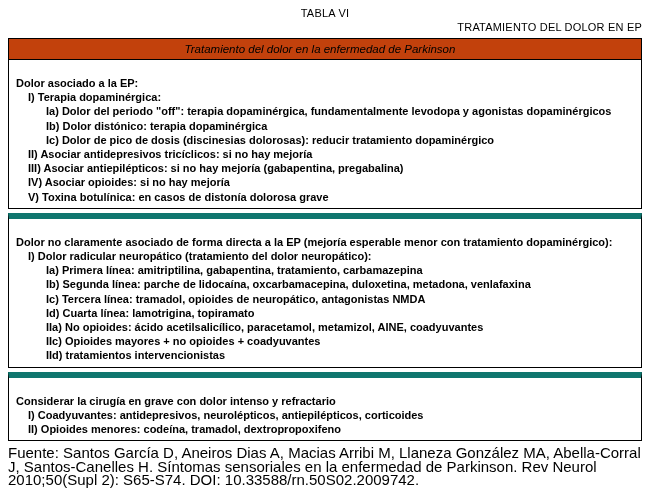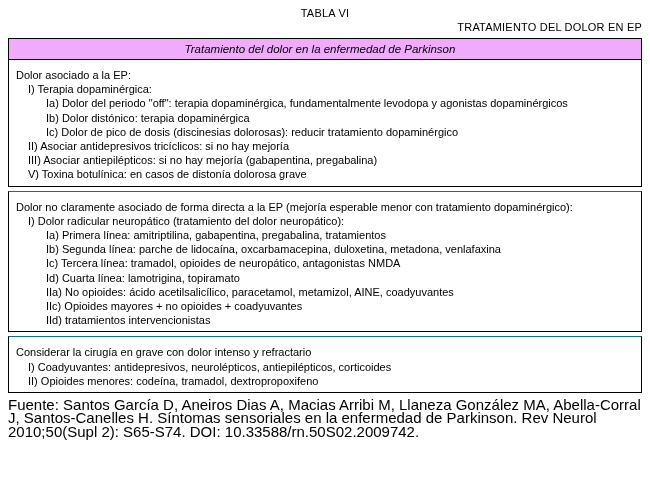--- a/index.html
+++ b/index.html
@@ -30,34 +30,35 @@
   }
   .table-title {
     text-align: right;
     font-size: 11px;
     letter-spacing: 0.2px;
     line-height: 14px;
     margin-bottom: 4px;
   }
   .header-bar {
     border: 1px solid #000000;
-    background: #f0abfc;
+    background: #c2410c;
     text-align: center;
     font-style: italic;
     font-size: 11.5px;
     padding: 3px 10px 3px 0;
     line-height: 14px;
   }
   .block {
     border: 1px solid #000000;
     border-top: none;
-    padding: 8px 5px 4px 5px;
+    padding: 16px 5px 4px 5px;
+    font-weight: bold;
   }
   .block.spaced {
-    border-top: 1px solid #0f766e;
+    border-top: 6px solid #0f766e;
     margin-top: 4px;
   }
   .row {
     line-height: 14.2px;
     font-size: 11px;
     white-space: nowrap;
   }
   .lvl0 { padding-left: 2px; }
   .lvl1 { padding-left: 14px; }
   .lvl2 { padding-left: 32px; }
@@ -80,26 +81,27 @@
 
   <div id="sections-container">
       <div class="block">
         <div class="row lvl0 wrap">Dolor asociado a la EP:</div>
         <div class="row lvl1">I) Terapia dopaminérgica:</div>
         <div class="row lvl2">Ia) Dolor del periodo "off": terapia dopaminérgica, fundamentalmente levodopa y agonistas dopaminérgicos</div>
         <div class="row lvl2">Ib) Dolor distónico: terapia dopaminérgica</div>
         <div class="row lvl2">Ic) Dolor de pico de dosis (discinesias dolorosas): reducir tratamiento dopaminérgico</div>
         <div class="row lvl1">II) Asociar antidepresivos tricíclicos: si no hay mejoría</div>
         <div class="row lvl1">III) Asociar antiepilépticos: si no hay mejoría (gabapentina, pregabalina)</div>
+        <div class="row lvl1">IV) Asociar opioides: si no hay mejoría</div>
         <div class="row lvl1">V) Toxina botulínica: en casos de distonía dolorosa grave</div>
       </div>
       <div class="block spaced">
         <div class="row lvl0 wrap">Dolor no claramente asociado de forma directa a la EP (mejoría esperable menor con tratamiento dopaminérgico):</div>
         <div class="row lvl1">I) Dolor radicular neuropático (tratamiento del dolor neuropático):</div>
-        <div class="row lvl2">Ia) Primera línea: amitriptilina, gabapentina, pregabalina, tratamientos</div>
+        <div class="row lvl2">Ia) Primera línea: amitriptilina, gabapentina, tratamiento, carbamazepina</div>
         <div class="row lvl2">Ib) Segunda línea: parche de lidocaína, oxcarbamacepina, duloxetina, metadona, venlafaxina</div>
         <div class="row lvl2">Ic) Tercera línea: tramadol, opioides de neuropático, antagonistas NMDA</div>
         <div class="row lvl2">Id) Cuarta línea: lamotrigina, topiramato</div>
         <div class="row lvl2">IIa) No opioides: ácido acetilsalicílico, paracetamol, metamizol, AINE, coadyuvantes</div>
         <div class="row lvl2">IIc) Opioides mayores + no opioides + coadyuvantes</div>
         <div class="row lvl2">IId) tratamientos intervencionistas</div>
       </div>
       <div class="block spaced">
         <div class="row lvl0 wrap">Considerar la cirugía en grave con dolor intenso y refractario</div>
         <div class="row lvl1">I) Coadyuvantes: antidepresivos, neurolépticos, antiepilépticos, corticoides</div>

